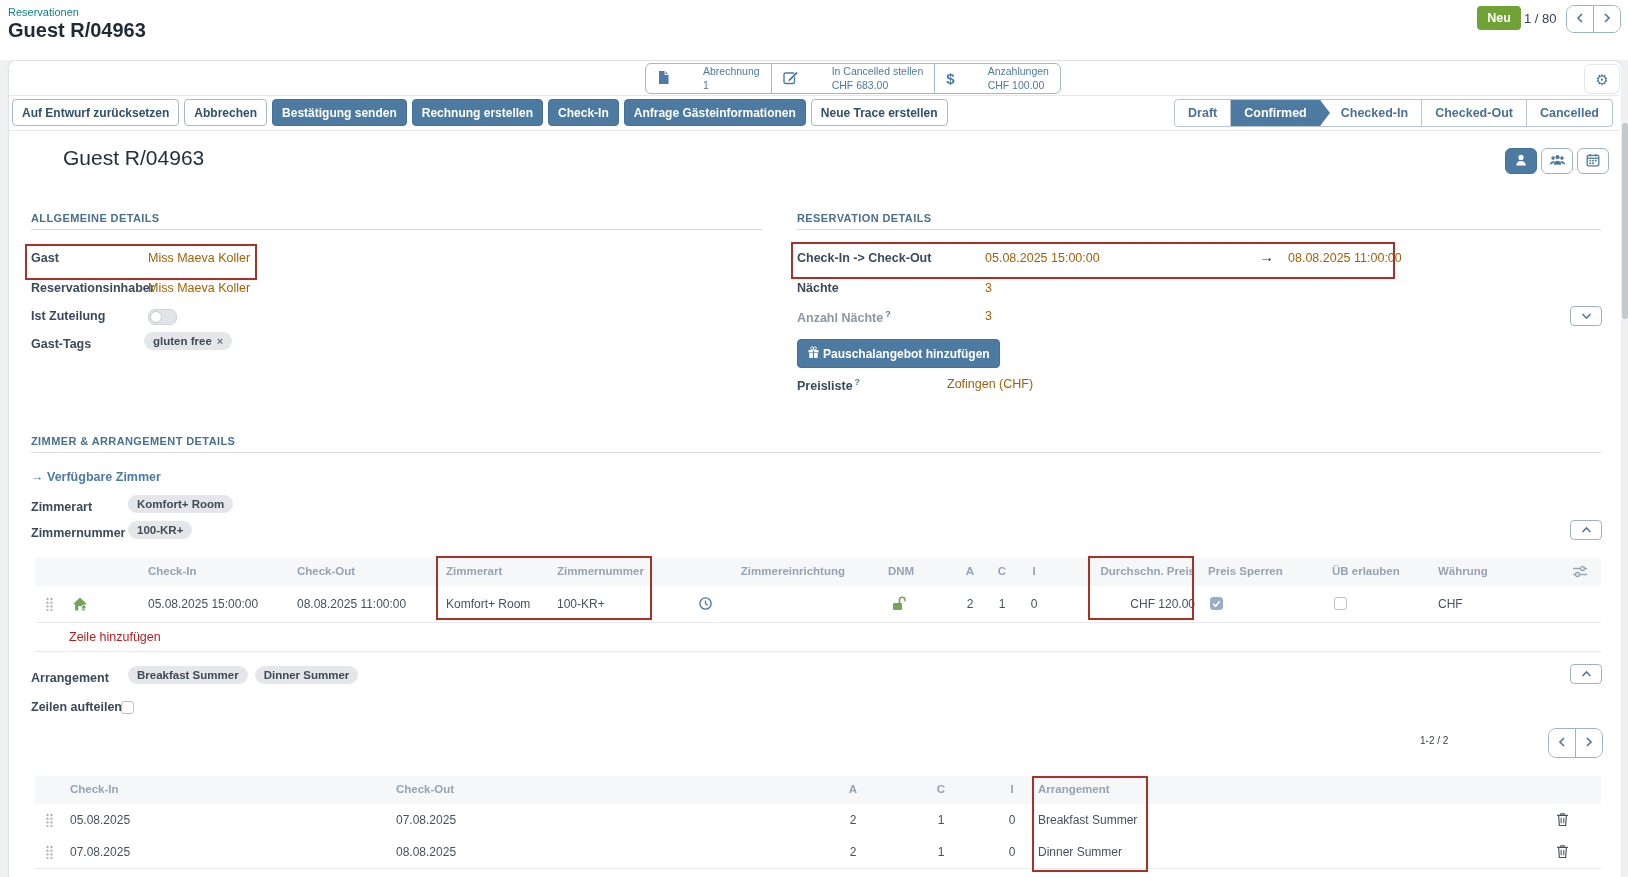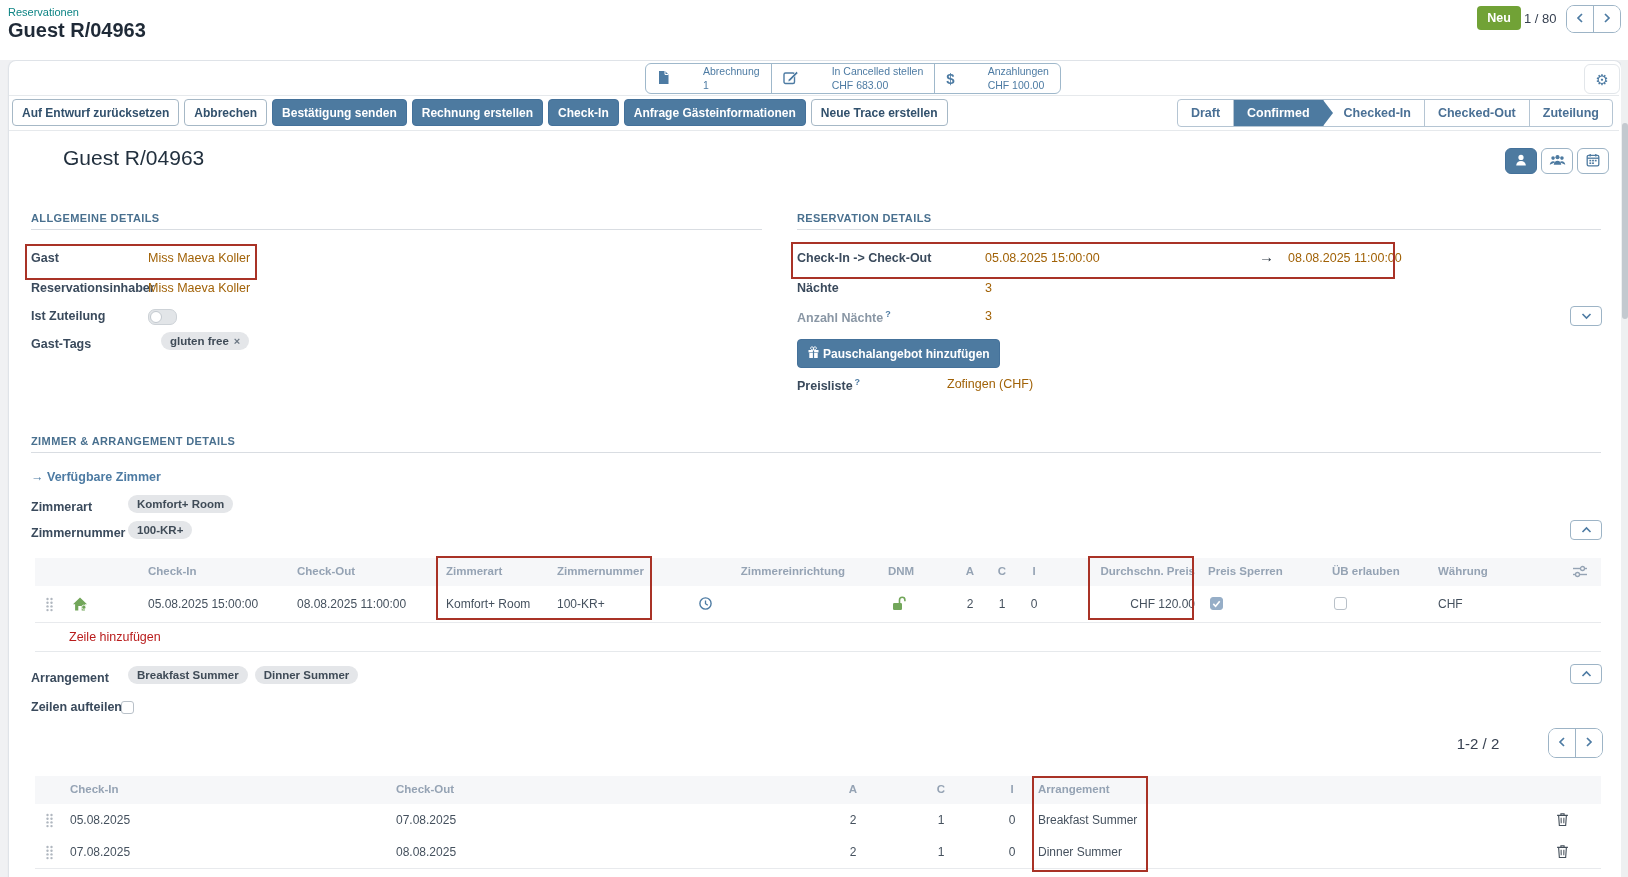--- a/index.html
+++ b/index.html
@@ -124,21 +124,21 @@
     <div class="btn filled">Check-In</div>
     <div class="btn filled">Anfrage Gästeinformationen</div>
     <div class="btn outline">Neue Trace erstellen</div>
   </div>
 
   <div class="abs statusbar" style="top:99px;right:15px;">
     <div class="st">Draft</div>
     <div class="st active">Confirmed</div>
     <div class="st" style="padding-left:20px;">Checked-In</div>
     <div class="st">Checked-Out</div>
-    <div class="st">Zuteilung</div>
+    <div class="st">Cancelled</div>
   </div>
 
   <div class="divline" style="left:9px;top:130px;width:1610px;"></div>
 
   <div class="abs formtitle" style="left:63px;top:146px;">Guest R/04963</div>
 
   <div class="abs" style="left:1505px;top:148px;display:flex;gap:4px;">
     <div class="iconbtn fill" style="width:30px;height:24px;">
       <span><svg width="14" height="14" viewBox="0 0 14 14">
             <circle cx="7" cy="4.4" r="2.6" fill="#fff"></circle>
@@ -178,21 +178,21 @@
 
   <div class="abs lbl" style="left:31px;top:281px;">Reservationsinhaber</div>
   <div class="abs val" style="left:148px;top:281px;">Miss Maeva Koller</div>
 
   <div class="abs lbl" style="left:31px;top:309px;">Ist Zuteilung</div>
   <div class="abs toggle" style="left:148px;top:309px;">
       <span class="knob"></span>
     </div>
 
   <div class="abs lbl" style="left:31px;top:337px;">Gast-Tags</div>
-  <div class="abs pill" style="left:161px;top:332px;text-align:center;">
+  <div class="abs pill" style="left:144px;top:332px;text-align:center;">
     <span>gluten free</span>
     <span class="x">×</span>
   </div>
 
   <div class="abs hdr" style="left:797px;top:212px;">RESERVATION DETAILS</div>
   <div class="abs rule" style="left:797px;top:229px;width:804px;"></div>
 
   <div class="abs lbl" style="left:797px;top:251px;">Check-In -&gt; Check-Out</div>
   <div class="abs val" style="left:985px;top:251px;">05.08.2025 15:00:00</div>
   <div class="abs" style="left:1259px;top:248px;font-size:15px;color:#2b3540;">→</div>
@@ -314,21 +314,21 @@
   </div>
   <div class="abs iconbtn" style="left:1570px;top:664px;width:30px;height:18px;border-radius:4px;">
     <span><svg width="11" height="8" viewBox="0 0 11 8">
           <polyline points="1.5,6 5.5,2 9.5,6" fill="none" stroke="#4d7ba3" stroke-width="1.6"></polyline>
         </svg></span>
   </div>
 
   <div class="abs lbl" style="left:31px;top:700px;">Zeilen aufteilen</div>
   <div class="abs chk off" style="left:121px;top:701px;"></div>
 
-  <div class="abs" style="left:1420px;top:735px;width:116px;text-align:center;font-size:15px;color:#374151;">1-2 / 2</div>
+  <div class="abs" style="left:1420px;top:735px;width:116px;text-align:left;font-size:10px;color:#374151;">1-2 / 2</div>
   <div class="abs navgroup" style="left:1548px;top:728px;height:28px;">
     <div class="navbtn">
         <span><svg width="10" height="12" viewBox="0 0 10 12">
             <polyline points="7,2 3,6 7,10" fill="none" stroke="#4d7ba3" stroke-width="1.7"></polyline>
           </svg></span>
       </div>
     <div class="navbtn">
         <span><svg width="10" height="12" viewBox="0 0 10 12">
             <polyline points="3,2 7,6 3,10" fill="none" stroke="#4d7ba3" stroke-width="1.7"></polyline>
           </svg></span>

